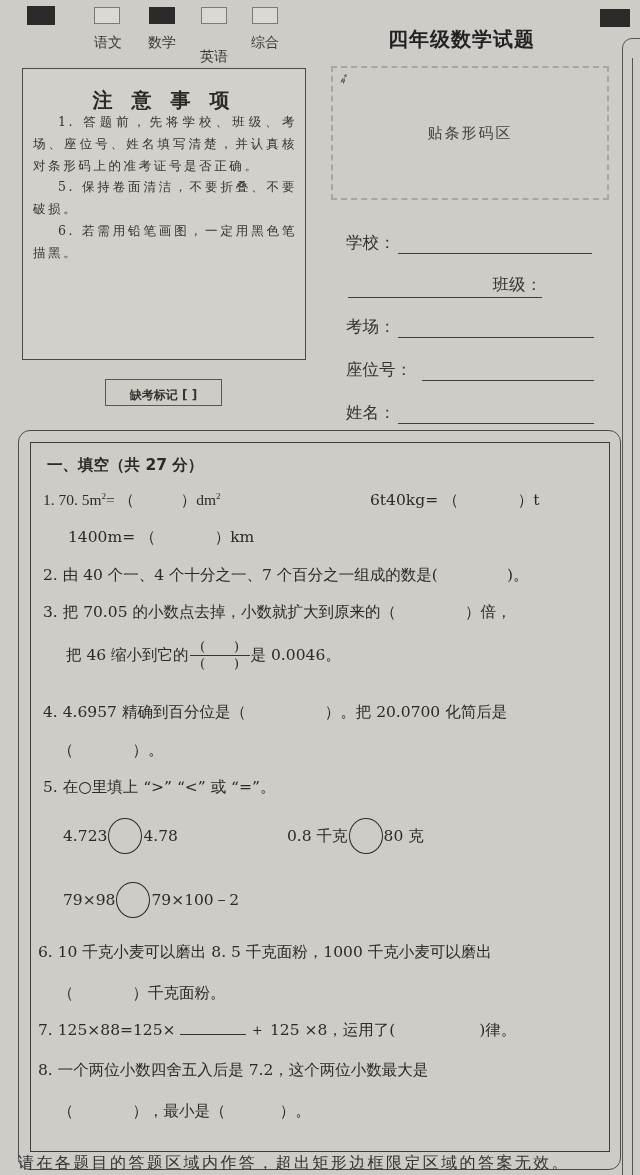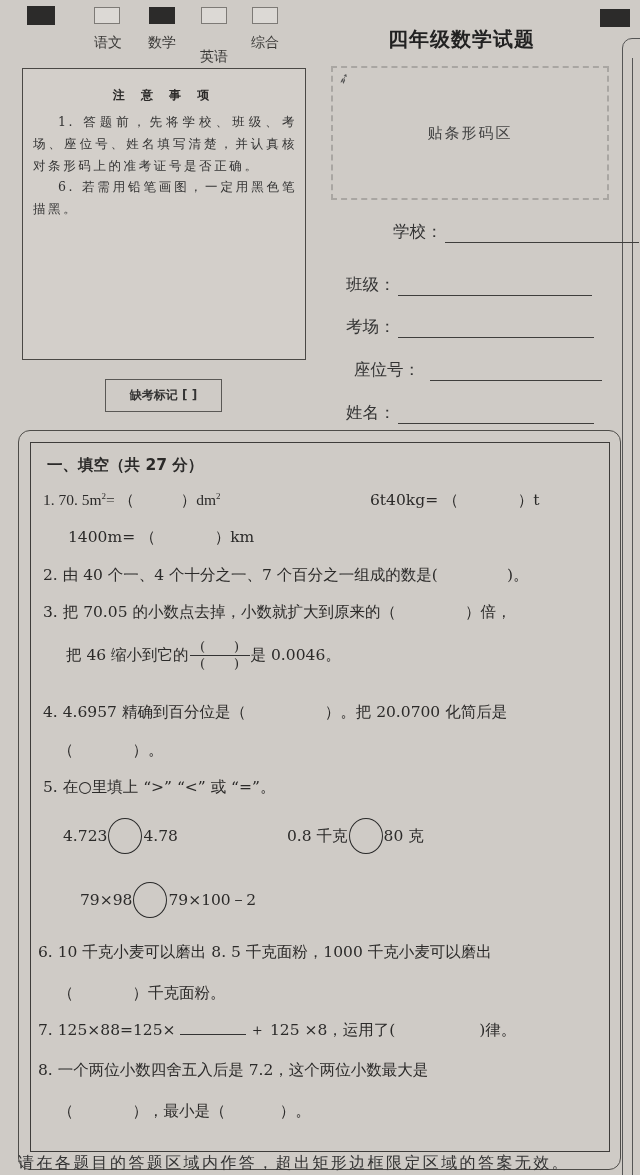--- a/index.html
+++ b/index.html
@@ -16,25 +16,25 @@
   .mark.empty { background: #dcd9d5; border: 1px solid #7d7a76; }
   .subj-label { position: absolute; top: 34px; font-size: 14px; color: #3a3937; width: 50px; text-align: center; }
 
   .title { position: absolute; left: 388px; top: 26px; font-size: 20px; font-weight: bold; letter-spacing: 1px; color: #222; font-family: "DejaVu Sans", sans-serif; }
 
   
   .notice {
     position: absolute; left: 22px; top: 68px; width: 284px; height: 292px;
     border: 1.5px solid #4a4845; box-sizing: border-box; background: #d3cfca;
   }
-  .notice h3 { margin: 0; position: absolute; top: 18px; left: 0; right: 0; text-align: center; font-size: 12px; letter-spacing: 6px; font-weight: bold; font-family: "DejaVu Sans", sans-serif; }
+  .notice h3 { margin: 0; position: absolute; top: 18px; left: 0; right: 0; text-align: center; font-size: 20px; letter-spacing: 6px; font-weight: bold; font-family: "DejaVu Sans", sans-serif; }
   .notice .body { position: absolute; left: 10px; right: 8px; top: 42px; font-size: 12.5px; line-height: 21.8px; letter-spacing: 2.6px; color: #333; text-align: justify; }
   .notice .body p { margin: 0; text-indent: 2em; }
 
-  .absent { position: absolute; left: 105px; top: 379px; width: 117px; height: 33px; border: 1.5px solid #5a5855; box-sizing: border-box; font-size: 12px; font-weight: bold; text-align: center; line-height: 30px; font-family: "DejaVu Sans", sans-serif; color: #333; }
+  .absent { position: absolute; left: 105px; top: 379px; width: 117px; height: 27px; border: 1.5px solid #5a5855; box-sizing: border-box; font-size: 12px; font-weight: bold; text-align: center; line-height: 30px; font-family: "DejaVu Sans", sans-serif; color: #333; }
 
   
   .barcode { position: absolute; left: 331px; top: 66px; width: 278px; height: 134px; border: 2px dashed #a9a6a2; box-sizing: border-box; }
   .barcode span { position: absolute; left: 0; right: 0; top: 56px; text-align: center; font-size: 15px; letter-spacing: 2px; color: #444; }
   .cursor { position: absolute; left: 338px; top: 70px; font-size: 14px; color: #555; transform: rotate(-20deg); }
 
   
   .field { position: absolute; left: 346px; font-size: 16.5px; color: #333; display: flex; align-items: flex-end; }
   .field .line { border-bottom: 1.5px solid #3f3e3c; height: 1px; margin-left: 2px; }
 
@@ -76,44 +76,45 @@
 
 <div class="title">四年级数学试题</div>
 
 <div class="edge-outer"></div>
 <div class="edge-inner"></div>
 
 <div class="notice">
   <h3>注 意 事 项</h3>
   <div class="body">
     <p>1. 答题前，先将学校、班级、考场、座位号、姓名填写清楚，并认真核对条形码上的准考证号是否正确。</p>
+    <p>5. 保持卷面清洁，不要折叠、不要破损。</p>
     <p>6. 若需用铅笔画图，一定用黑色笔描黑。</p>
   </div>
 </div>
 
 <div class="absent">缺考标记 [ ]</div>
 
 <div class="barcode">
   <span>贴条形码区</span>
 </div>
 <div class="cursor">➶</div>
 
-<div class="field" style="top:221px;margin-left:47px;">
+<div class="field" style="top:232px;">
   <span>学校：</span>
   <span class="line" style="width:194px;"></span>
 </div>
-<div class="field" style="top:274px;">
+<div class="field" style="top:274px;flex-direction:column;">
   <span>班级：</span>
   <span class="line" style="width:194px;"></span>
 </div>
 <div class="field" style="top:316px;">
   <span>考场：</span>
   <span class="line" style="width:196px;"></span>
 </div>
-<div class="field" style="top:359px;margin-left:8px;">
+<div class="field" style="top:359px;">
   <span>座位号：</span>
   <span class="line" style="width:172px; margin-left:10px;"></span>
 </div>
 <div class="field" style="top:402px;">
   <span>姓名：</span>
   <span class="line" style="width:196px;"></span>
 </div>
 
 <div class="frame-outer"></div>
 <div class="frame-inner"></div>
@@ -137,21 +138,21 @@
 <div class="q" style="left:58px; top:740px; white-space:pre;">（            ）。</div>
 
 <div class="q" style="left:43px; top:777px; white-space:pre;">5. 在○里填上 “&gt;” “&lt;” 或 “=”。</div>
 <div class="q" style="left:63px; top:818px;">
   <span style="vertical-align:middle;">4.723</span><span class="circle"></span><span style="vertical-align:middle;">4.78</span>
 </div>
 <div class="q" style="left:287px; top:818px;">
   <span style="vertical-align:middle;">0.8 千克</span><span class="circle"></span><span style="vertical-align:middle;">80 克</span>
 </div>
 <div class="q" style="left:63px; top:882px;">
-  <span style="vertical-align:middle;margin-left:17px;">79×98</span><span class="circle"></span><span style="vertical-align:middle;">79×100－2</span>
+  <span style="vertical-align:middle;">79×98</span><span class="circle"></span><span style="vertical-align:middle;">79×100－2</span>
 </div>
 
 <div class="q" style="left:38px; top:942px; white-space:pre;">6. 10 千克小麦可以磨出 8. 5 千克面粉，1000 千克小麦可以磨出</div>
 <div class="q" style="left:58px; top:983px; white-space:pre;">（            ）千克面粉。</div>
 
 <div class="q" style="left:38px; top:1020px;">
   <span>7. 125×88=125×</span><span class="blank-line"></span><span style="white-space:pre;">＋ 125 ×8，运用了(                 )律。</span>
 </div>
 
 <div class="q" style="left:38px; top:1060px; white-space:pre;">8. 一个两位小数四舍五入后是 7.2，这个两位小数最大是</div>

